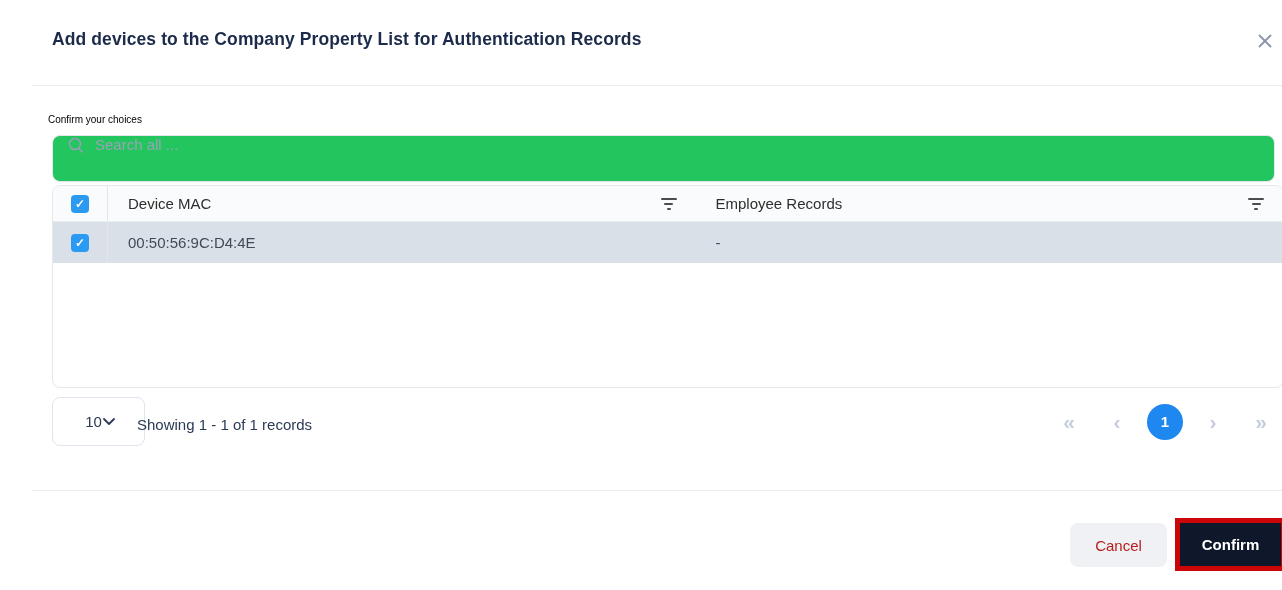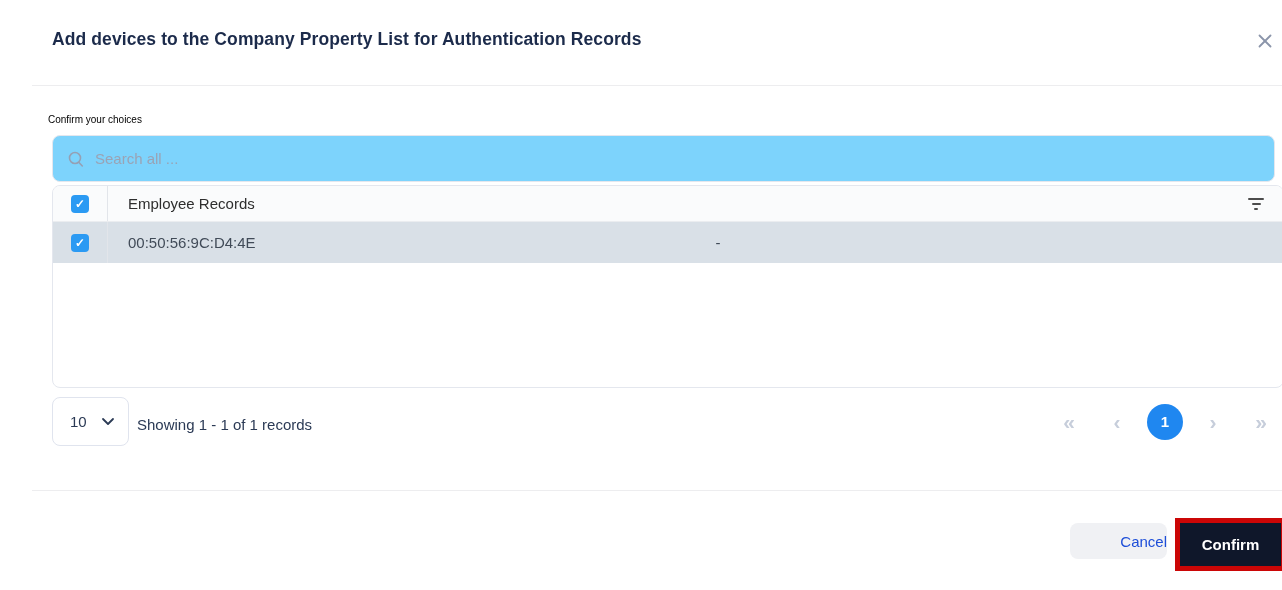--- a/index.html
+++ b/index.html
@@ -11,22 +11,22 @@
   .modal-title { position:absolute; left:20px; top:29px; font-size:17.5px; font-weight:700;
                  color:#1c2b4b; letter-spacing:.1px; }
   .close-btn { position:absolute; left:1222px; top:30px; width:22px; height:22px;
                display:flex; align-items:center; justify-content:center; cursor:pointer; }
   .hdr-divider { position:absolute; left:0; top:85px; width:1272px; height:1px; background:#ededef; }
 
   
   .choices-label { position:absolute; left:16px; top:114px; font-size:10px; color:#000000; }
 
   .searchbox { position:absolute; left:20px; top:135px; width:1223px; height:47px;
-               border:1px solid #e4e7ee; border-radius:8px; background:#7dd3fc;
-               display:flex; align-items:center; padding:0 14px; gap:10px; }
+               border:1px solid #e4e7ee; border-radius:8px; background:#22c55e;
+               display:flex; align-items:flex-start; padding:0 14px; gap:10px; }
   .searchbox input { border:none; outline:none; flex:1; font-size:15px; color:#333f57;
                      font-family:"Liberation Sans", sans-serif; background:transparent; }
   .searchbox input::placeholder { color:#9aa3b5; }
 
   
   .table { position:absolute; left:20px; top:185px; width:1232px; height:203px;
            border:1px solid #e4e7ee; border-radius:8px; background:#fff; overflow:hidden; }
   .thead { display:flex; height:36px; background:#fafbfc; border-bottom:1px solid #ebedf0;
            align-items:stretch; }
   .trow  { display:flex; height:41px; background:#d9e0e7; align-items:stretch; }
@@ -42,40 +42,40 @@
               color:#fff; font-size:12px; font-weight:700; cursor:pointer; }
 
   .filter-icon { width:18px; display:flex; flex-direction:column; align-items:center; gap:3px;
                  cursor:pointer; padding:4px 0; margin-right:-2px; }
   .filter-icon i { display:block; height:2px; background:#4c4c4c; border-radius:1px; }
   .filter-icon i:nth-child(1){ width:16px; }
   .filter-icon i:nth-child(2){ width:9px; }
   .filter-icon i:nth-child(3){ width:4px; }
 
   
-  .pagesize { position:absolute; left:20px; top:397px; width:77px; height:49px;
+  .pagesize { position:absolute; left:20px; top:397px; width:93px; height:49px;
               border:1px solid #e0e4ee; border-radius:8px; background:#fff;
-              display:flex; align-items:center; justify-content:space-between;
+              display:flex; align-items:center; justify-content:center;
               padding:0 13px 0 17px; cursor:pointer; }
   .pagesize .val { font-size:15px; color:#2b3a55; }
   .pager-summary { position:absolute; left:105px; top:416px; font-size:15px; color:#2b3a55; }
 
   .pager-controls { position:absolute; left:1019px; top:397px; width:228px; height:49px;
                     display:flex; align-items:center; justify-content:space-between; }
   .pager-arrow { width:36px; height:36px; display:flex; align-items:center; justify-content:center;
                  font-size:21px; font-weight:700; color:#c7cedb; cursor:pointer; user-select:none; }
   .page-bubble { width:36px; height:36px; border-radius:50%; background:#1f87f0; color:#fff;
                  font-size:15px; font-weight:700; display:flex; align-items:center;
                  justify-content:center; cursor:pointer; }
 
   
   .ftr-divider { position:absolute; left:0; top:490px; width:1272px; height:1px; background:#ededef; }
-  .btn-cancel { position:absolute; left:1038px; top:523px; width:97px; height:36px;
+  .btn-cancel { position:absolute; left:1038px; top:523px; width:97px; height:44px;
                 background:#f0f1f4; border:none; border-radius:8px; font-size:15px;
-                color:#1d4ed8; font-family:"Liberation Sans", sans-serif; cursor:pointer;text-align:right; }
+                color:#b91c1c; font-family:"Liberation Sans", sans-serif; cursor:pointer; }
   .red-annotation { position:absolute; left:1143px; top:518px; width:111px; height:53px;
                     border:5px solid #cb0606; }
   .btn-confirm { width:100%; height:100%; background:#0f172a; border:none; color:#fff;
                  font-size:15px; font-weight:700; font-family:"Liberation Sans", sans-serif;
                  cursor:pointer; }
 
   
   .right-strip { position:absolute; left:1272px; top:0; width:10px; height:590px; background:#8e8e8e; }
   .right-strip .cap { position:absolute; top:0; left:0; width:10px; height:9px; background:#55585a; }
   .right-strip .seg { position:absolute; left:0; width:10px; height:2px; background:#7b7d7f; }
@@ -109,20 +109,29 @@
     </span>
     <input type="text" value="" placeholder="Search all ..." style="">
   </div>
 
   <div class="table">
     <div class="thead">
       <div class="cell-check">
         <div class="checkbox">
           <span>✓</span>
         </div>
+      </div>
+      <div class="cell">
+        <span class="label">Device MAC</span>
+        <span class="spacer"></span>
+        <span class="filter-icon">
+            <i></i>
+            <i></i>
+            <i></i>
+          </span>
       </div>
       <div class="cell">
         <span class="label">Employee Records</span>
         <span class="spacer"></span>
         <span class="filter-icon">
             <i></i>
             <i></i>
             <i></i>
           </span>
       </div>

